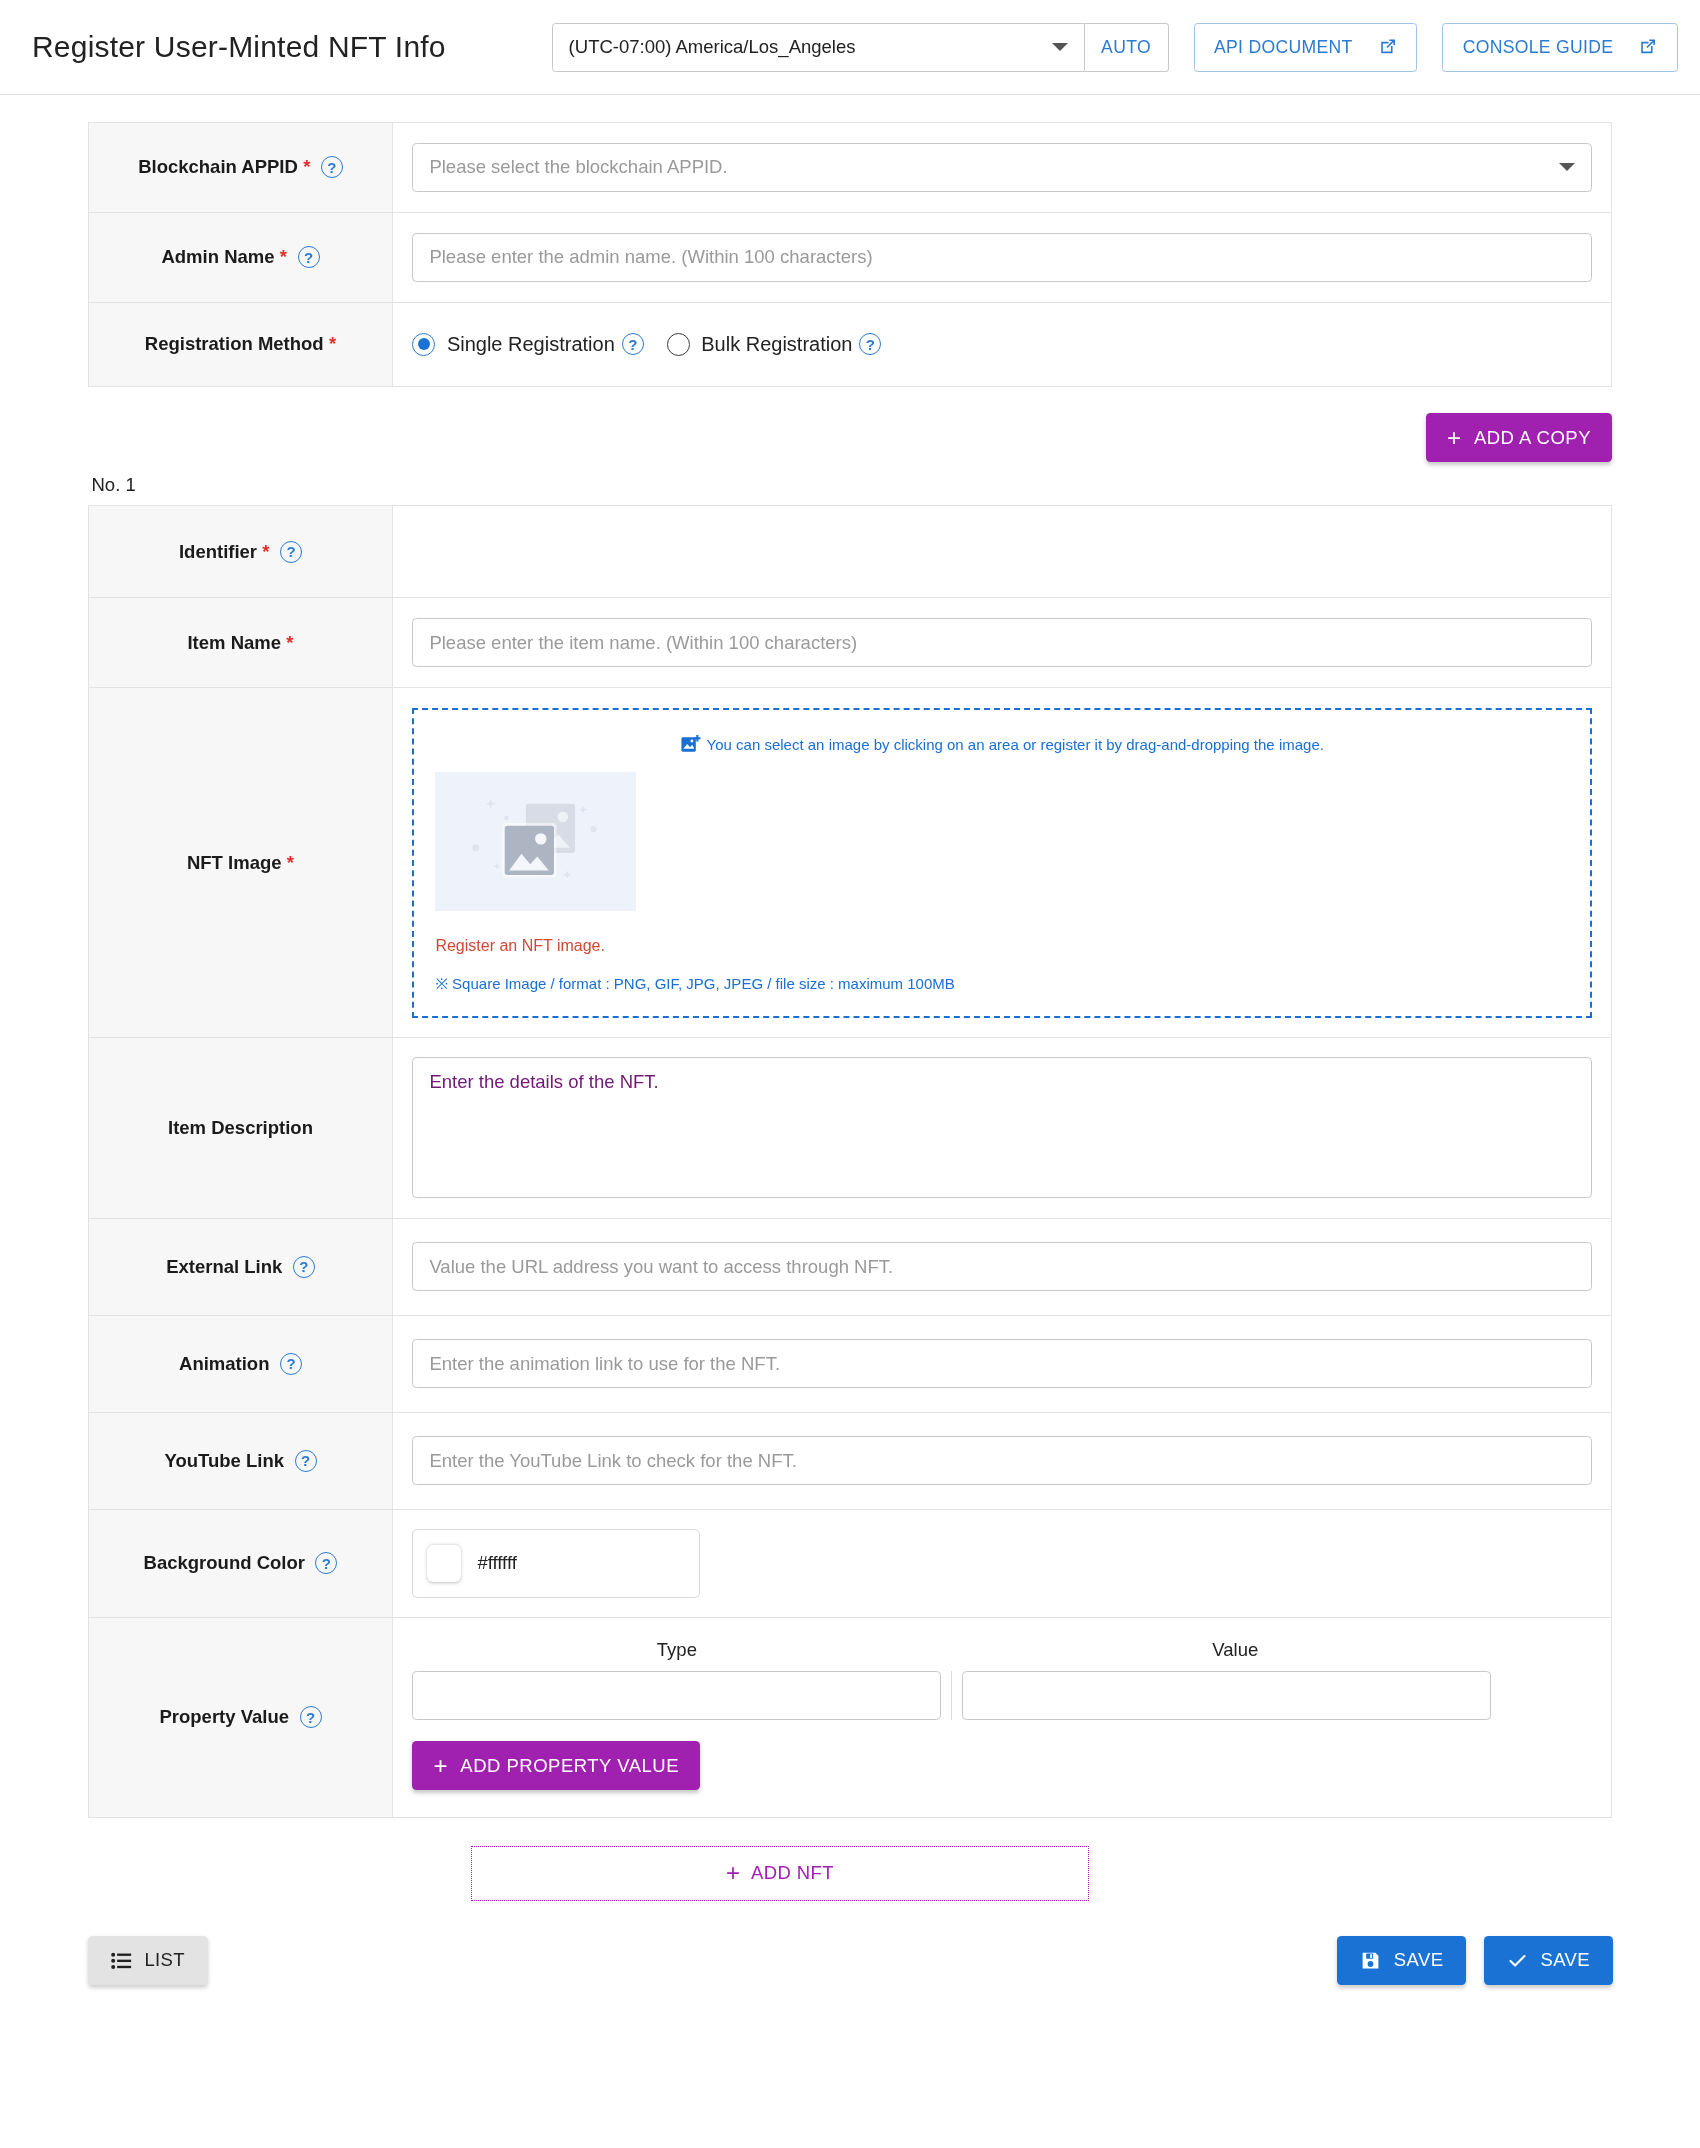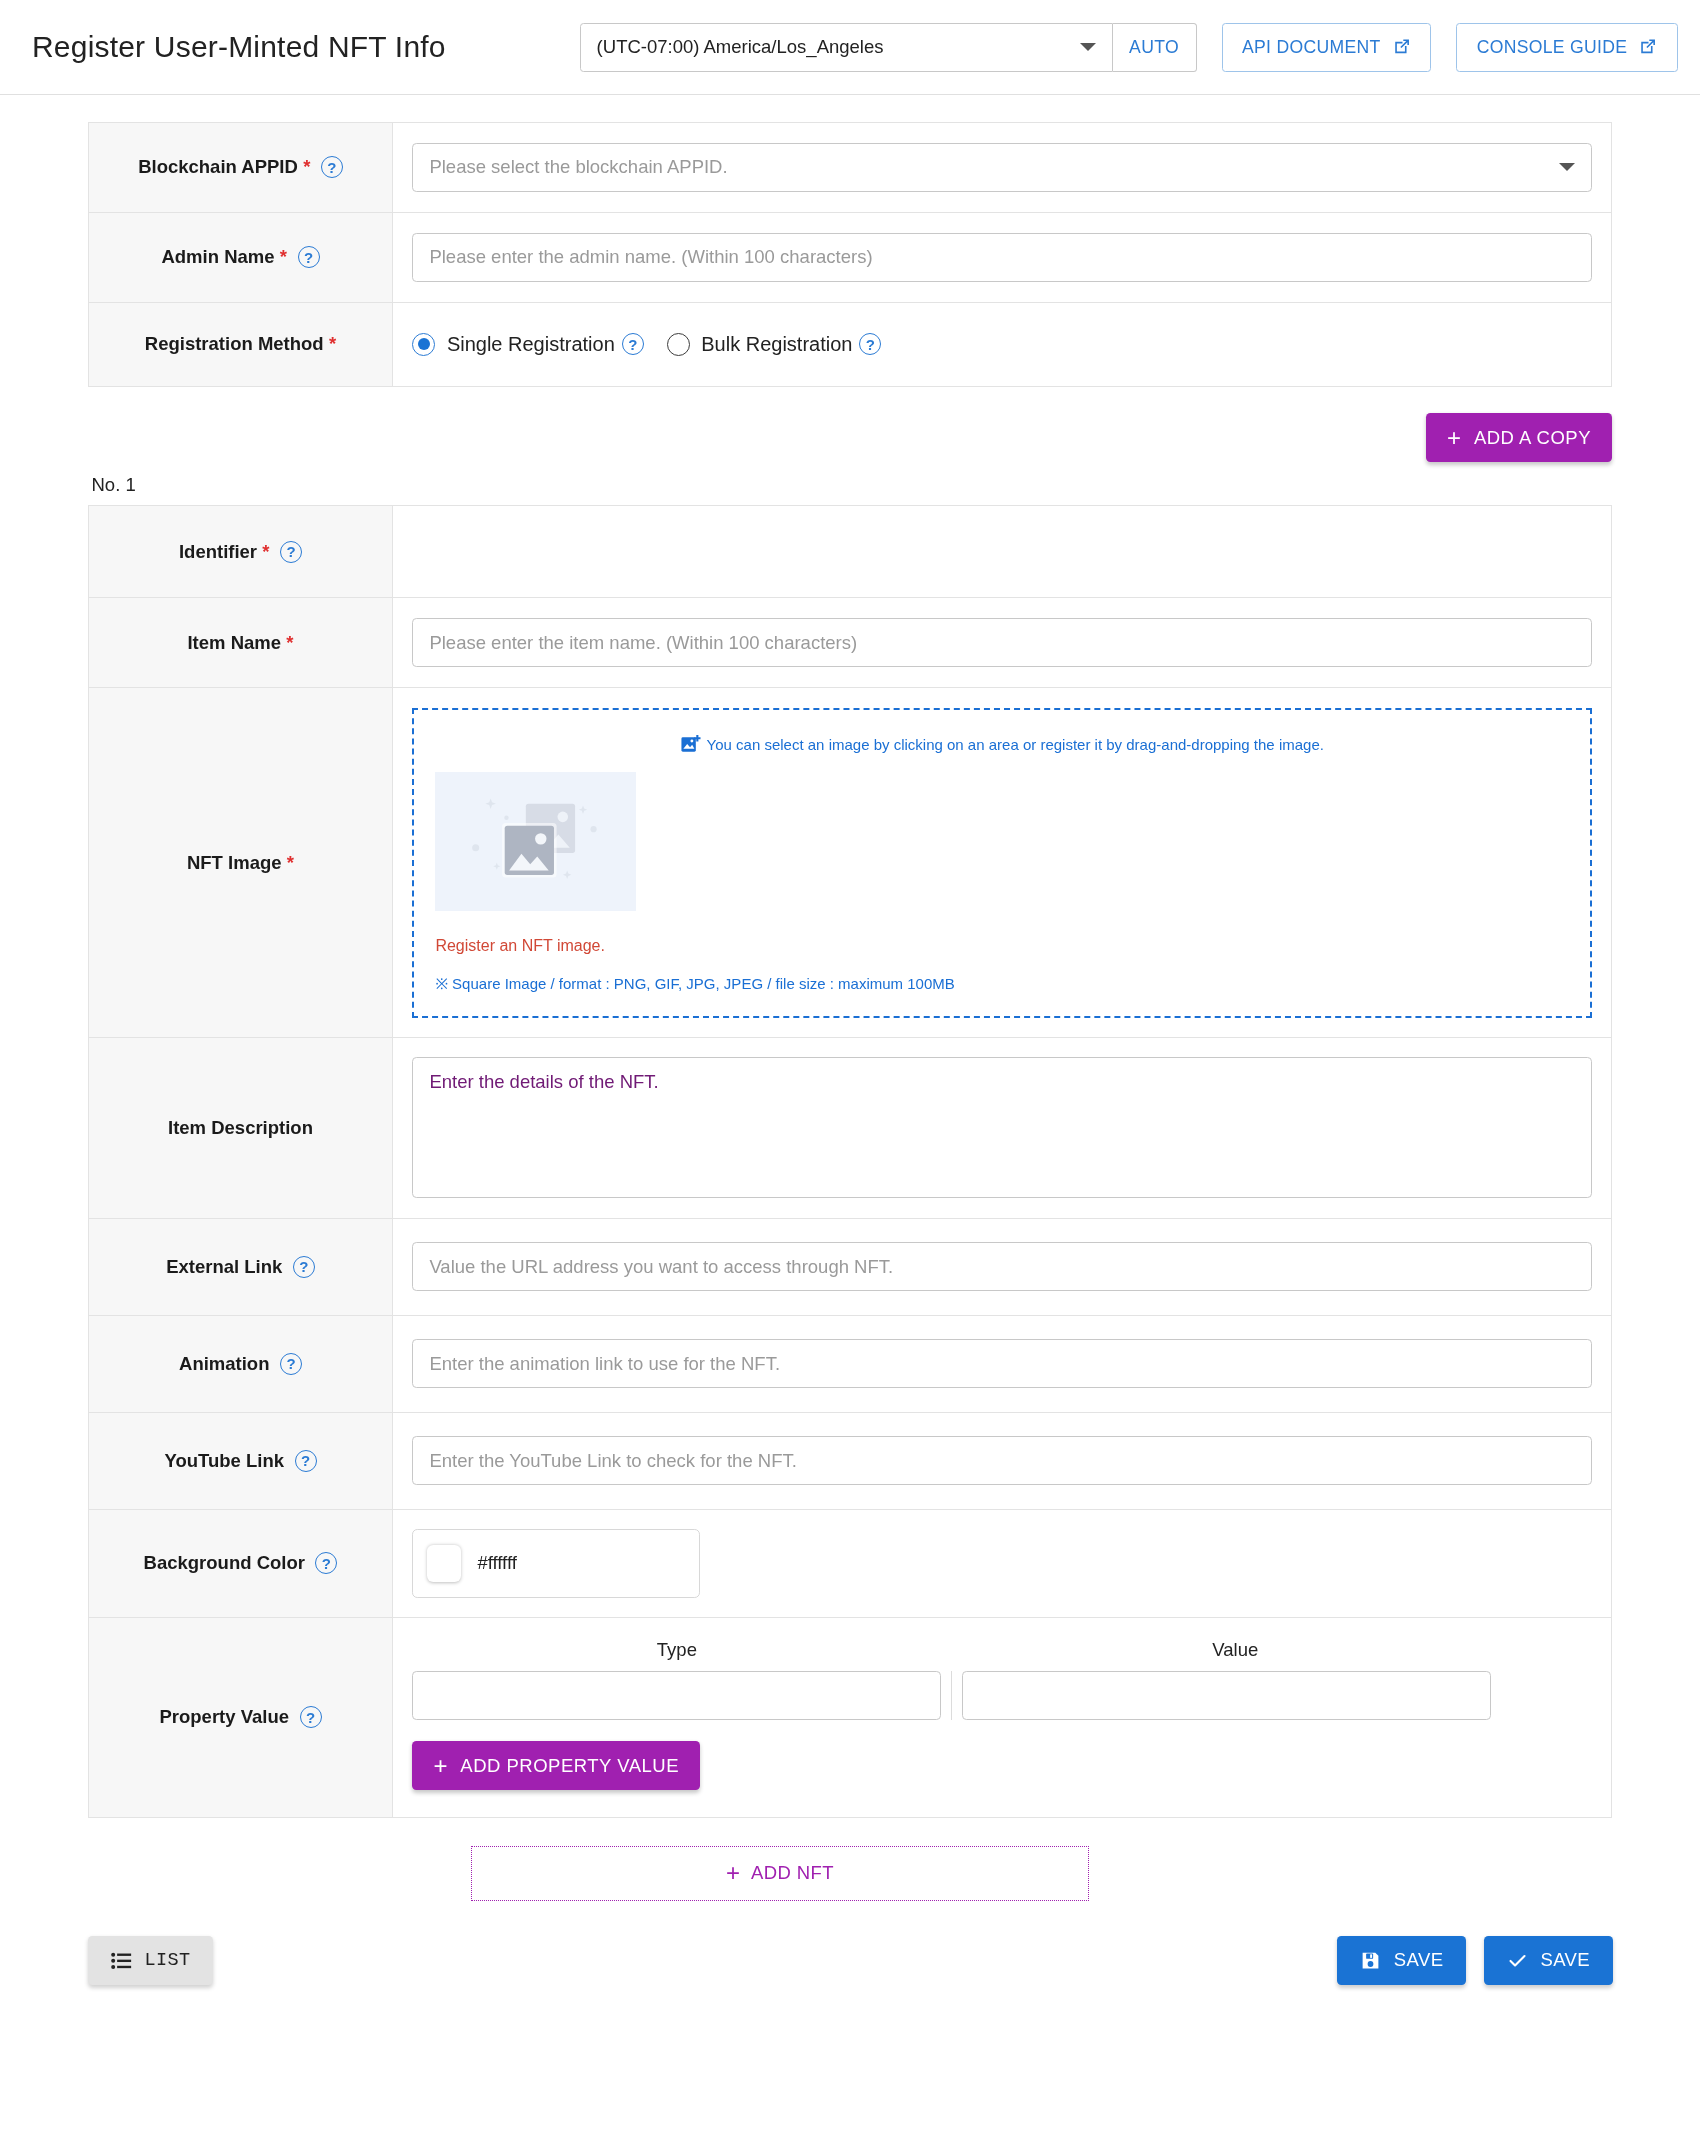--- a/index.html
+++ b/index.html
@@ -68,21 +68,21 @@
     letter-spacing: 0.4px;
   }
   .link-btn {
     height: 49px;
     border: 0.9px solid #9ec4ea;
     border-radius: 3.5px;
     background: #fff;
     color: #2b7bd4;
     font-size: 17.6px;
     display: flex; align-items: center; justify-content: center;
-    gap: 11px;
+    gap: 25px;
     padding: 0 19.4px;
     margin-left: 25px;
     letter-spacing: 0.3px;
     white-space: nowrap;
   }
   .ext-ico { display:block; }
 
   
   .wrap { padding: 0 88px; }
   .ftable {
@@ -257,21 +257,20 @@
     background:#e3e3e3;
     border: none;
     border-radius: 4.4px;
     height: 49px;
     padding: 0 23px;
     font-size: 18.5px;
     color:#222;
     display:inline-flex; align-items:center; gap:12.4px;
     box-shadow: 0 2.6px 4.4px rgba(0,0,0,.18);
     letter-spacing:0.4px;
-    font-family:Liberation Mono, monospace;
   }
   .footer-right { margin-left:auto; display:flex; gap: 17.6px; }
   .btn-blue {
     background:#1a73d4;
     border:none; border-radius:4.4px;
     height:49px; padding: 0 23px;
     color:#fff; font-size:18.5px; letter-spacing:0.4px;
     display:inline-flex; align-items:center; gap:12.4px;
     box-shadow: 0 2.6px 4.4px rgba(0,0,0,.2);
   }

